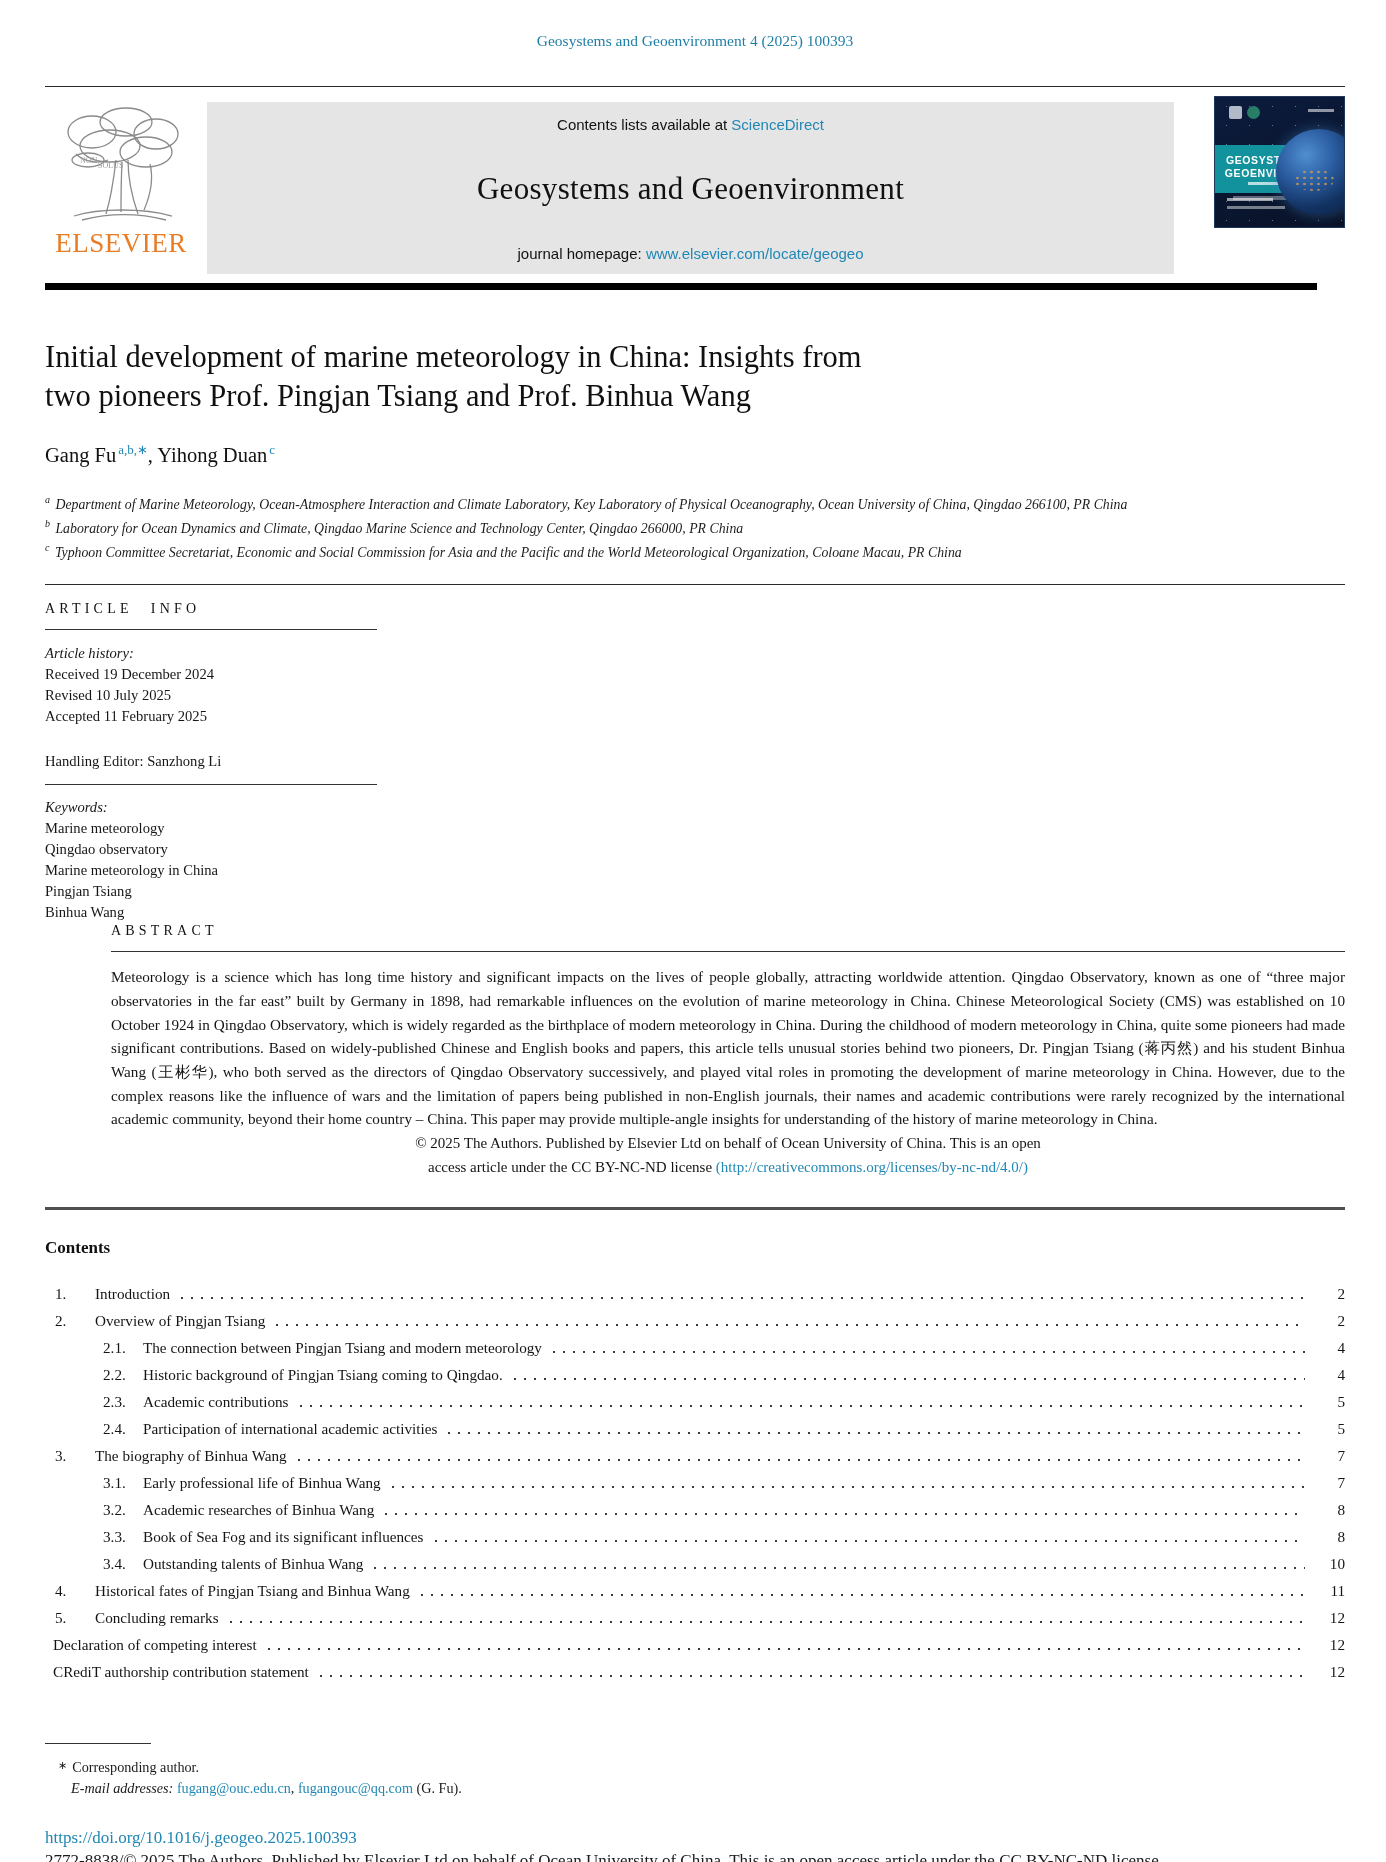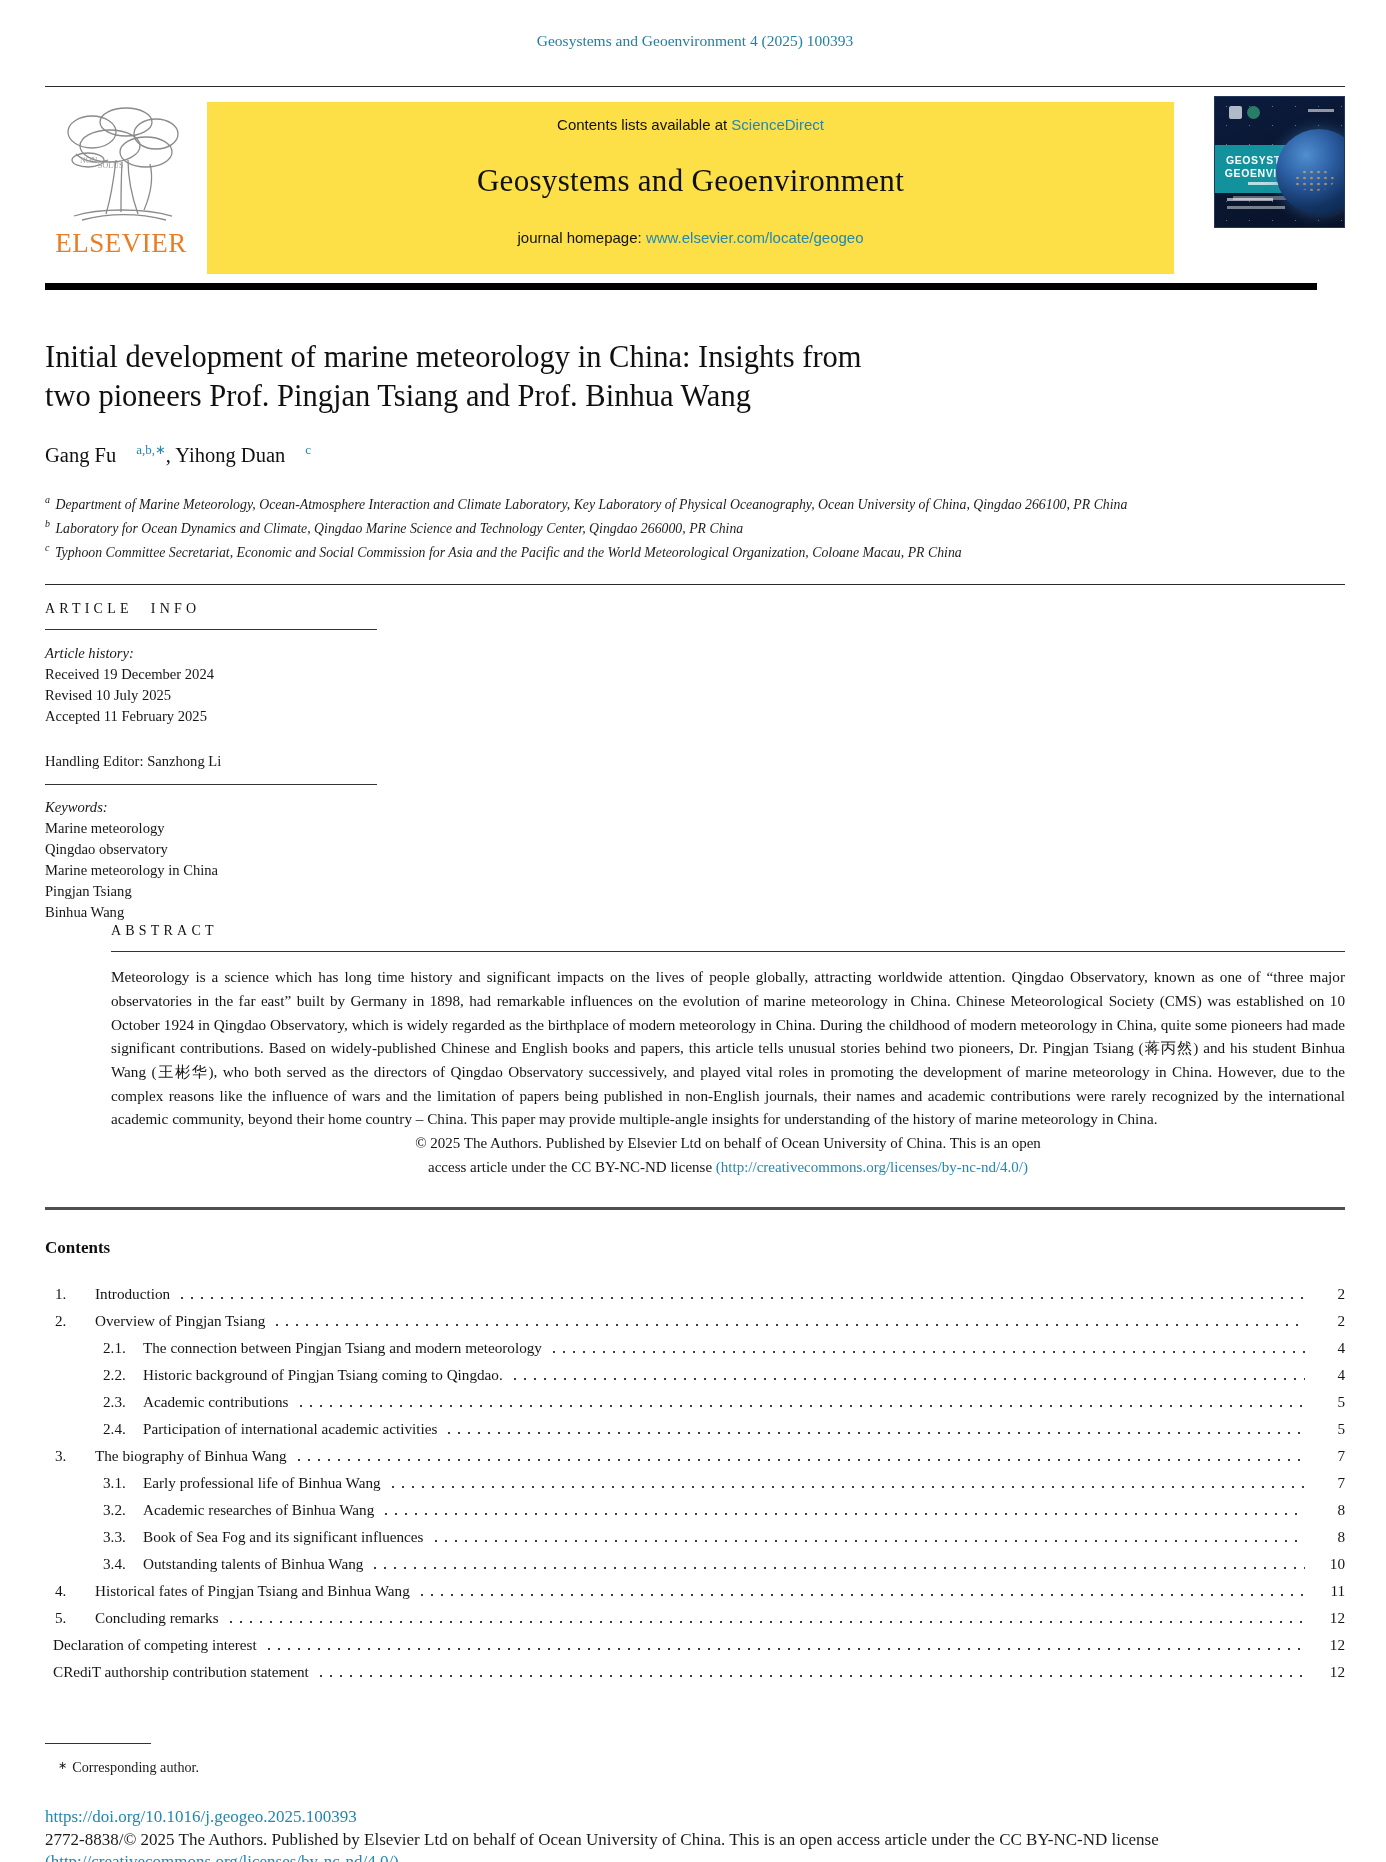--- a/index.html
+++ b/index.html
@@ -16,22 +16,22 @@
   .citation { text-align: center; font-size: 15.5px; color: #1f7fa6; margin-bottom: 36px; }
   .rule-thin { border-top: 1.6px solid #2a2a2a; height: 0; }
   .header-wrap { display: flex; margin-top: 15px; }
   .logo-col { width: 152px; flex: none; display: flex; flex-direction: column; align-items: center; }
   .logo-col svg { display: block; }
   .elsevier-word {
     font-family: "Liberation Serif", serif; font-size: 27px; color: #e87d26;
     letter-spacing: 0.5px; margin-top: 2px;
   }
   .banner {
-    flex: 1; background: #fde047; margin-left: 10px; margin-right: 40px;
-    height: 172px; padding: 14px 12px 28px;
+    flex: 1; background: #e5e5e5; margin-left: 10px; margin-right: 40px;
+    height: 172px; padding: 14px 12px 12px;
     display: flex; flex-direction: column; justify-content: space-between;
     text-align: center;
   }
   .banner-top { font-family: "Liberation Sans", sans-serif; font-size: 15px; color: #111; }
   .banner-top a { color: #2187b4; text-decoration: none; }
   .banner-title { font-size: 31px; color: #101010; letter-spacing: 0.3px; }
   .banner-bottom { font-family: "Liberation Sans", sans-serif; font-size: 15px; color: #111; }
   .banner-bottom a { color: #2187b4; text-decoration: none; }
   .cover {
     width: 131px; height: 132px; flex: none; margin-top: -6px;
@@ -60,21 +60,21 @@
     box-shadow: 0 0 14px rgba(70,140,200,.45);
   }
   .cover .earth::after { content: ""; position: absolute; left: 18px; top: 40px; width: 40px; height: 22px;
     background: radial-gradient(circle, rgba(240,170,70,.8) 1px, transparent 1.6px); background-size: 7px 6px; border-radius: 50%; opacity: .8; }
   .cover .foot1 { position: absolute; left: 12px; bottom: 26px; width: 46px; height: 3px; background: rgba(255,255,255,.6); }
   .cover .foot2 { position: absolute; left: 12px; bottom: 18px; width: 58px; height: 3px; background: rgba(255,255,255,.45); }
   .rule-black { height: 7px; background: #000; margin-top: 9px; width: 1272px; }
 
   .paper-title { margin-top: 48px; font-size: 30.5px; line-height: 39px; color: #101010; }
   .authors { margin-top: 26px; font-size: 20.5px; color: #101010; }
-  .authors sup { font-size: 13px; color: #2187b4; margin-left: 20px; }
+  .authors sup { font-size: 13px; color: #2187b4; margin-left: 2px; }
   .affs { margin-top: 23px; font-size: 13.8px; line-height: 19.5px; font-style: italic; color: #1c1c1c; }
   .affs sup { font-size: 10px; margin-right: 2px; }
   .rule-below-affs { margin-top: 22px; }
 
   .cols { display: flex; margin-top: 16px; flex-direction: column; }
   .col-left { width: 332px; flex: none; font-size: 14.6px; }
   .col-right { flex: 1; margin-left: 66px; }
   .sec-heading { font-size: 14px; letter-spacing: 0.30em; word-spacing: 0.75em; color: #111; }
   .rule-col { border-top: 1.3px solid #333; margin: 12px 0 13px; }
   .hist-label, .kw-label { font-style: italic; line-height: 21px; }
@@ -318,20 +318,24 @@
         <span class="toc-leader"></span>
         <span class="toc-page">12</span>
       </div>
     </div>
 
   <div class="footnote">
     <div class="rule-foot"></div>
     <div class="corr-line">
       <span class="star">∗</span><span>Corresponding author.</span>
     </div>
+    <div class="email-line">
+      <span class="lbl">E-mail addresses:</span>
+      <a href="#">fugang@ouc.edu.cn</a><span>, </span><a href="#">fugangouc@qq.com</a><span> (G. Fu).</span>
+    </div>
   </div>
 
   <div class="footer">
     <a href="#" class="doi-line">https://doi.org/10.1016/j.geogeo.2025.100393</a>
     <div>2772-8838/© 2025 The Authors. Published by Elsevier Ltd on behalf of Ocean University of China. This is an open access article under the CC BY-NC-ND license</div>
     <a href="#">(http://creativecommons.org/licenses/by-nc-nd/4.0/)</a>
   </div>
 
 </div>
 

